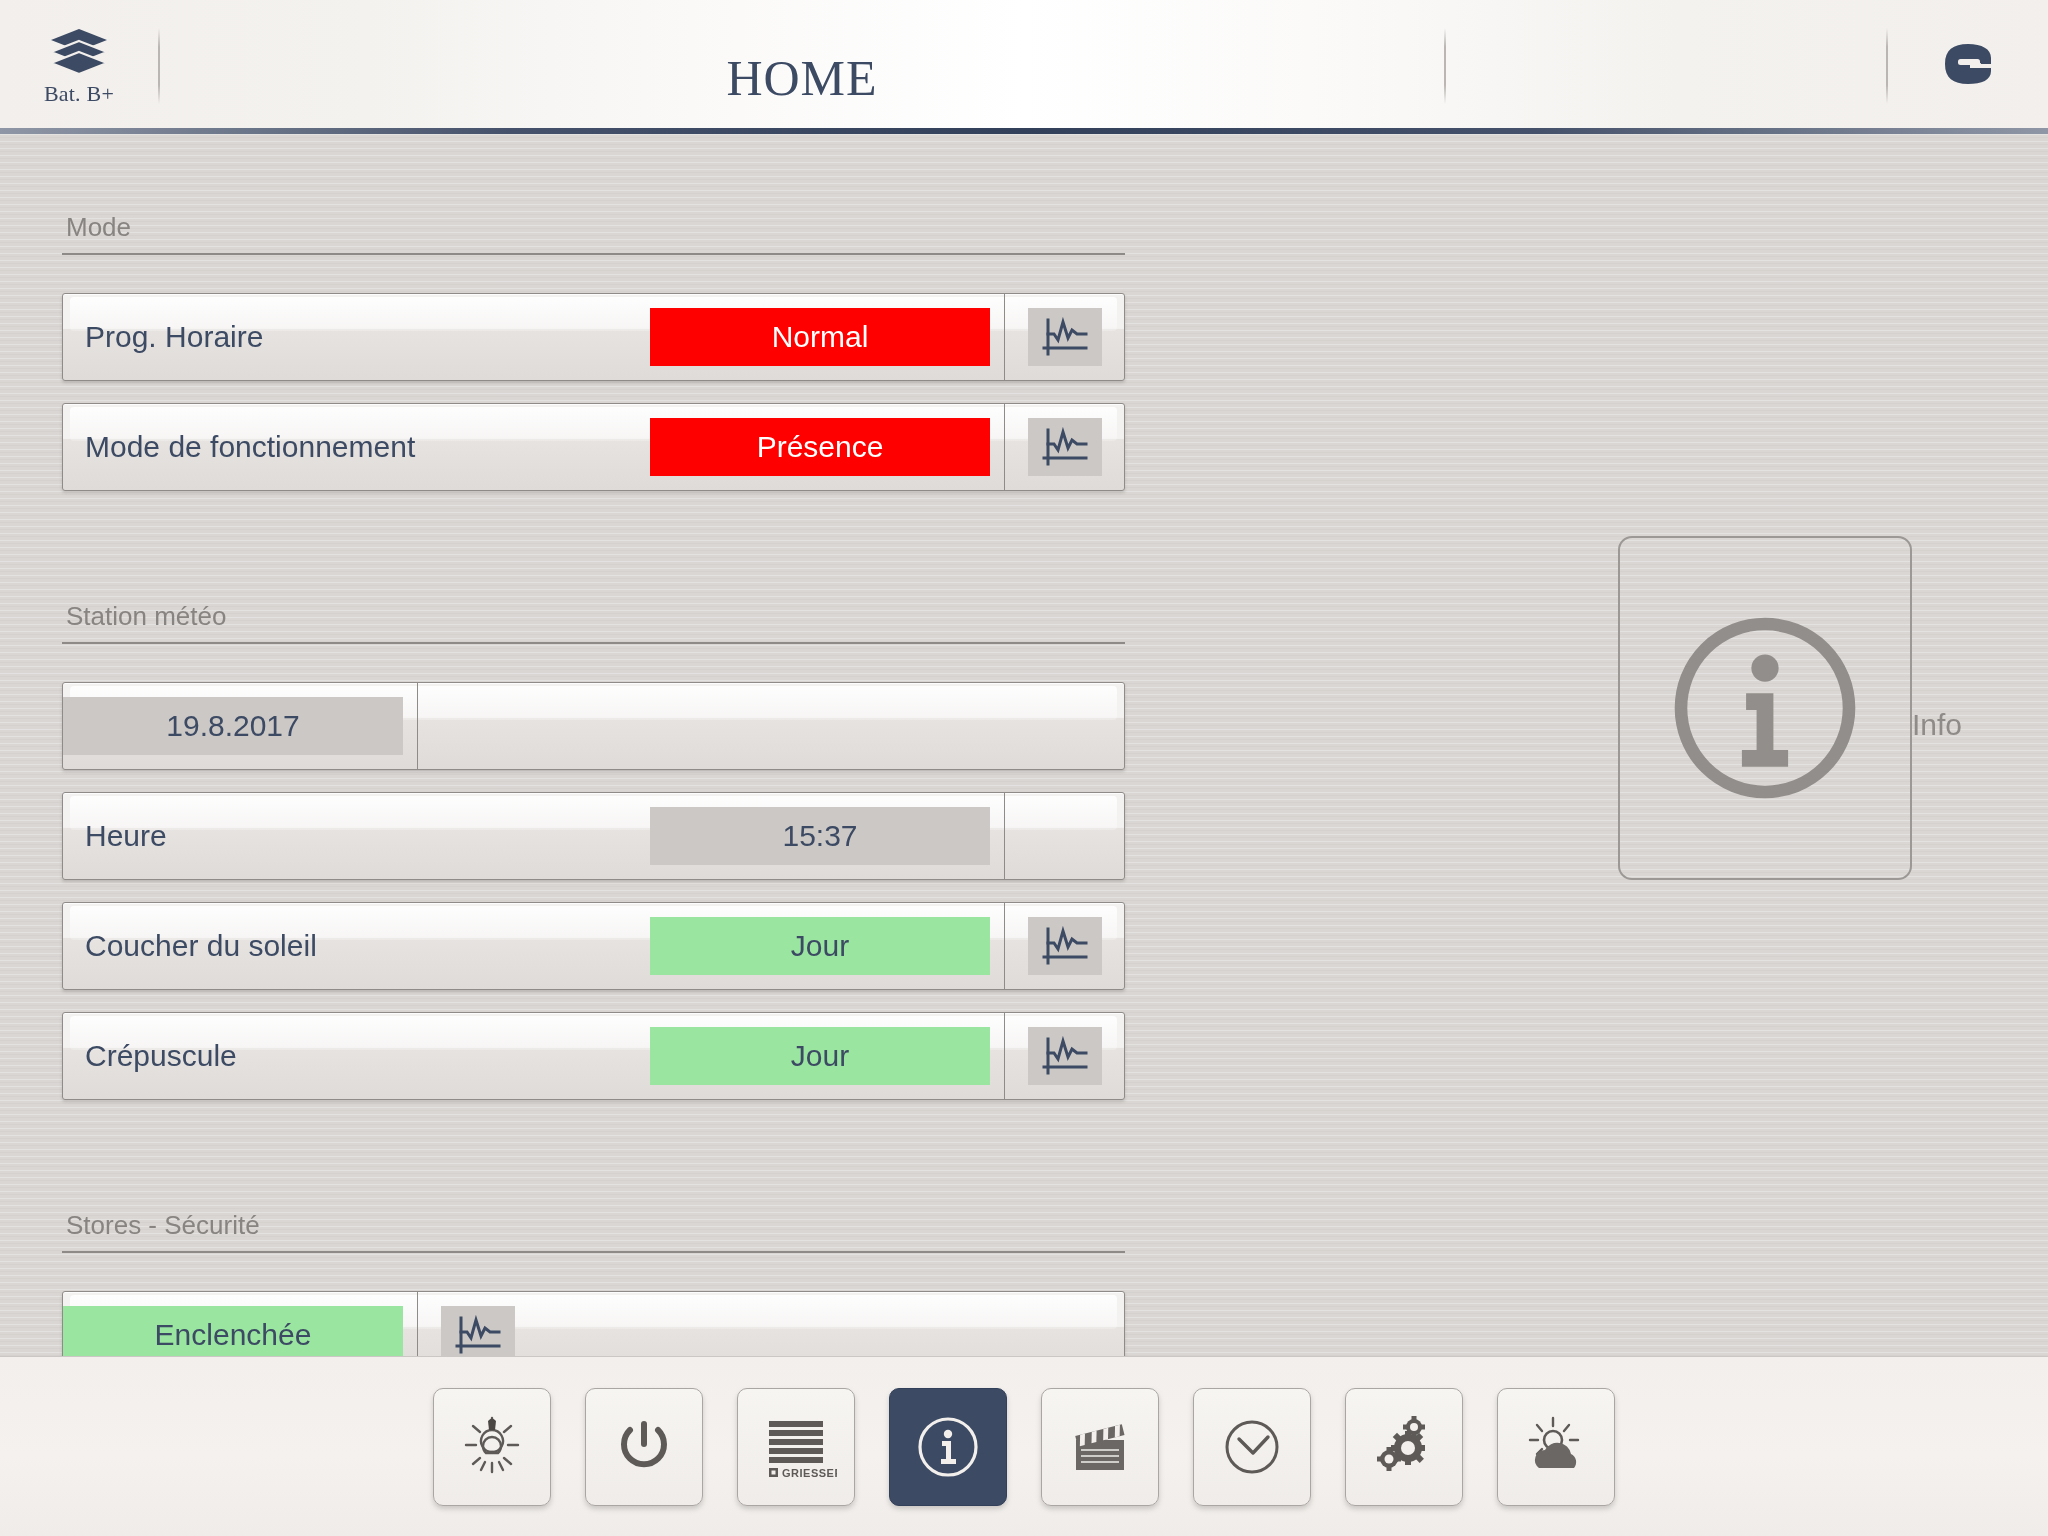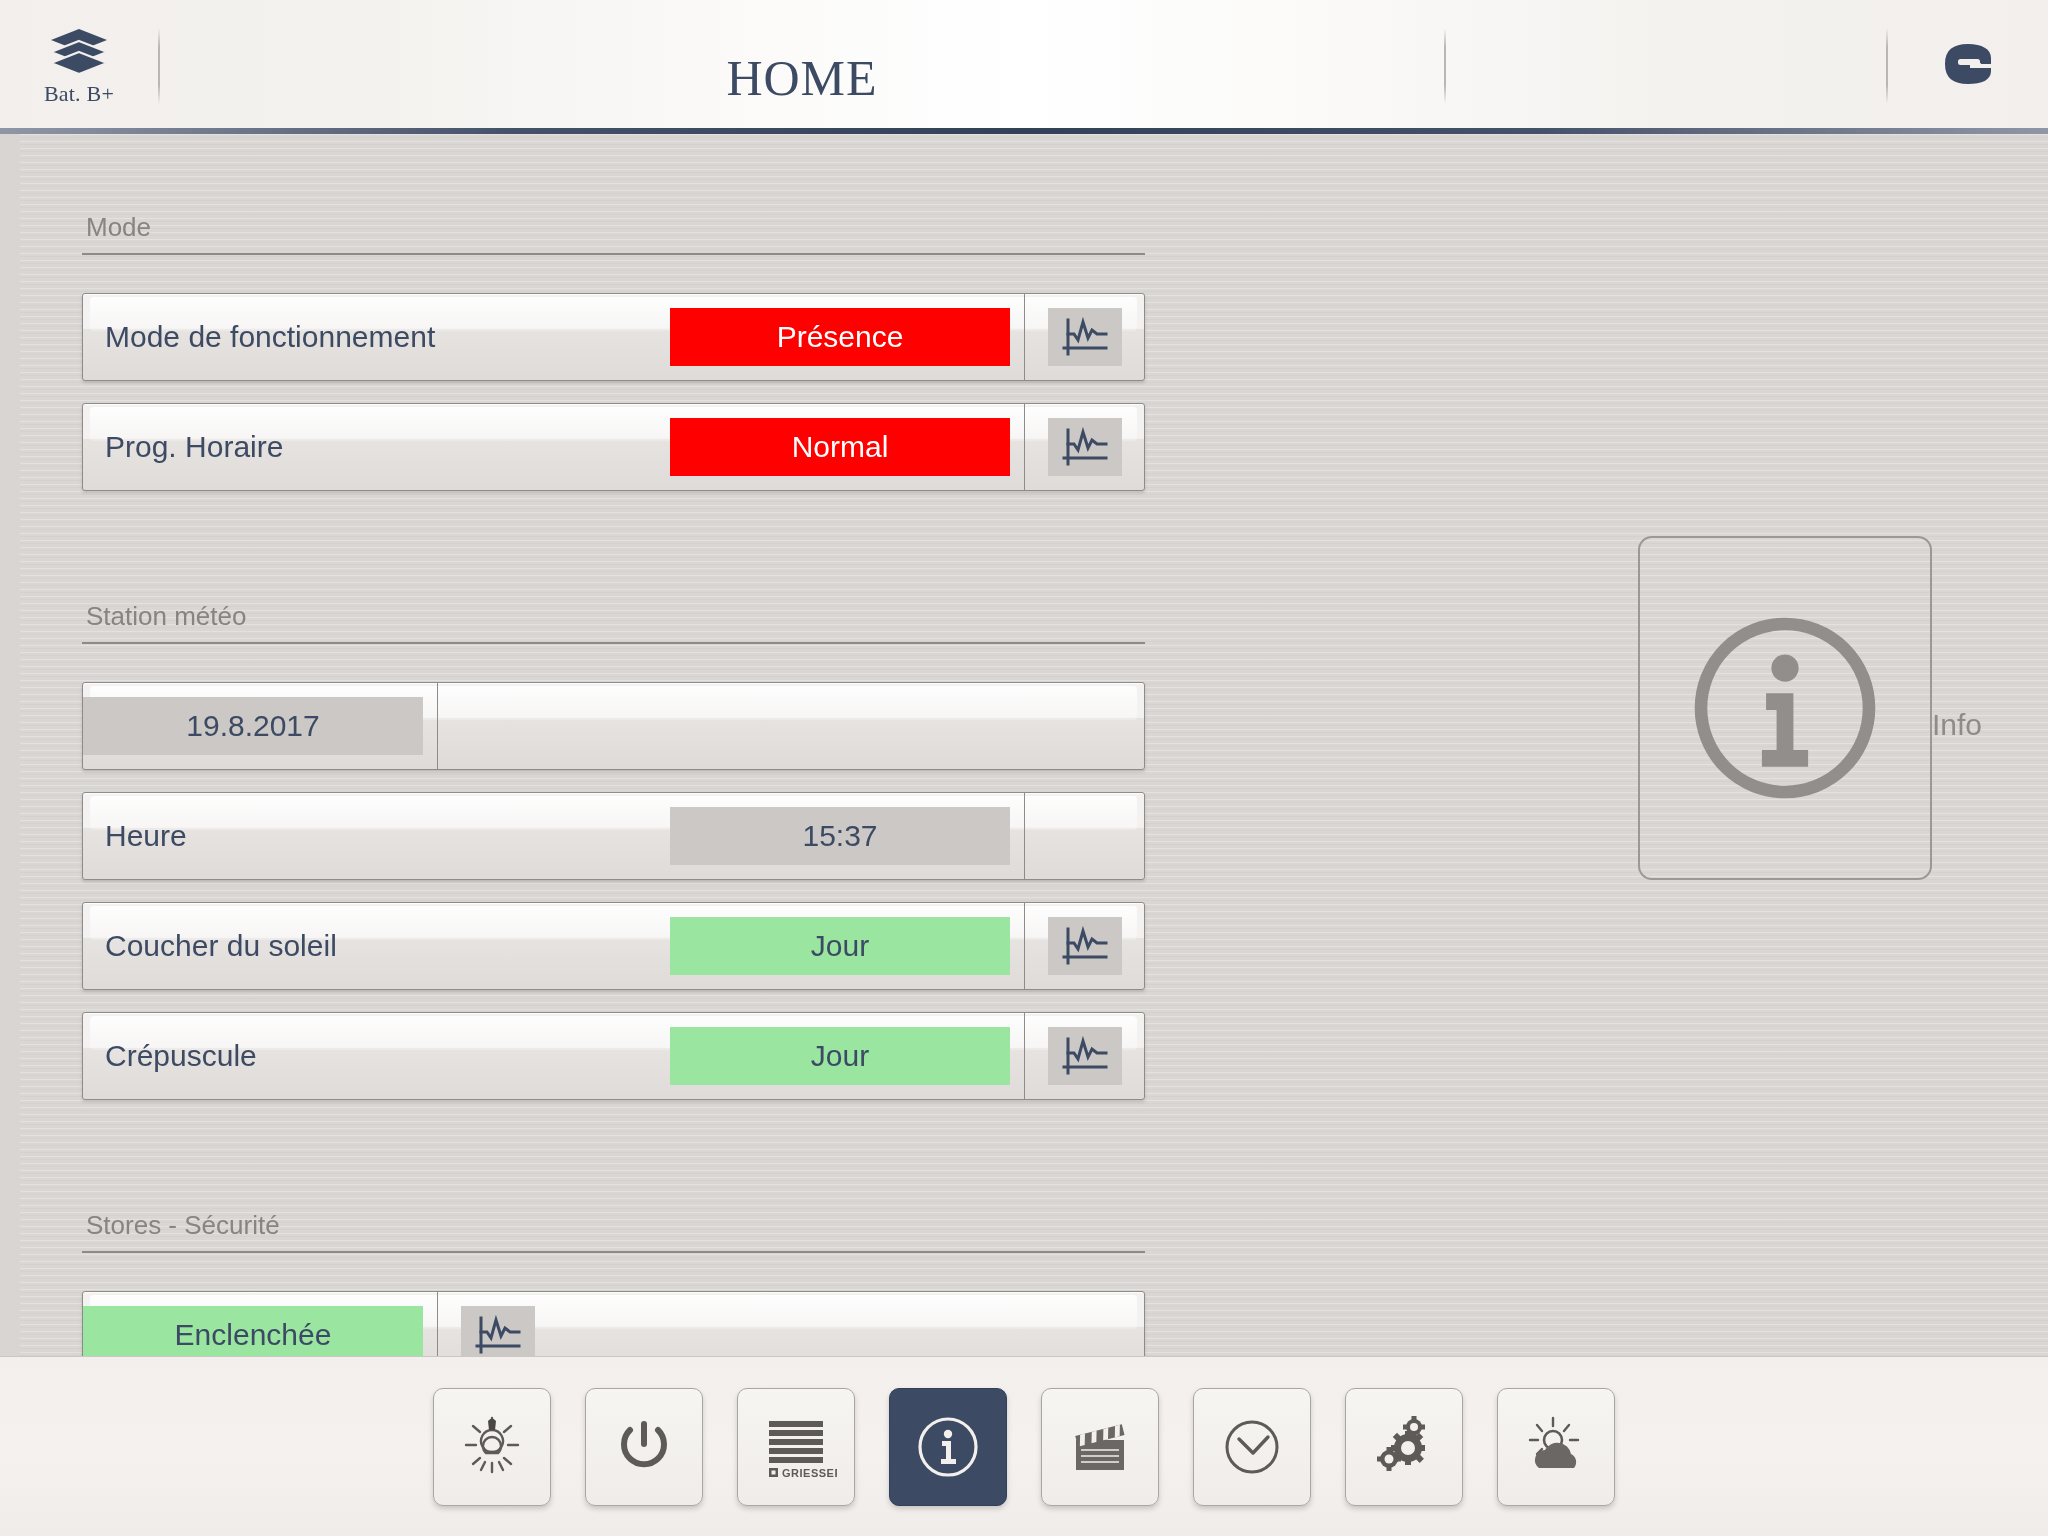--- a/index.html
+++ b/index.html
@@ -107,21 +107,20 @@
     background-image:
       repeating-linear-gradient(to bottom,
         rgba(255,255,255,0.30) 0px,
         rgba(255,255,255,0.30) 1px,
         rgba(255,255,255,0.0) 1px,
         rgba(255,255,255,0.0) 3px,
         rgba(150,146,142,0.07) 3px,
         rgba(150,146,142,0.07) 4px,
         rgba(255,255,255,0.0) 4px,
         rgba(255,255,255,0.0) 7px);
-    margin-left: 20px;
   }
 
   .scroll-area {
     position: absolute;
     inset: 0;
     overflow: hidden;
   }
 
   .content {
     position: absolute;
@@ -328,41 +327,41 @@
   <div class="body">
     <div class="scroll-area">
       <div class="content">
 
         <div class="list-col">
 
           <div class="section sec-mode">
             <div class="section-title">Mode</div>
 
             <div class="row">
-              <div class="row-label">Mode de fonctionnement</div>
-              <div class="row-value red">Présence</div>
+              <div class="row-label">Prog. Horaire</div>
+              <div class="row-value red">Normal</div>
               <div class="row-sep"></div>
               <div class="row-action">
                 <div class="chart-btn">
                   <span>
                     <svg viewBox="0 0 52 42" xmlns="http://www.w3.org/2000/svg">
                       <g stroke="#3c4a63" stroke-width="3" fill="none" stroke-linecap="square">
                         <line x1="9" y1="4" x2="9" y2="38"></line>
                         <line x1="5" y1="32" x2="47" y2="32"></line>
                         <polyline points="9,18 15,18 19,24 24,6 29,22 33,14 38,18 47,18"></polyline>
                       </g>
                     </svg>
                   </span>
                 </div>
               </div>
             </div>
 
             <div class="row">
-              <div class="row-label">Prog. Horaire</div>
-              <div class="row-value red">Normal</div>
+              <div class="row-label">Mode de fonctionnement</div>
+              <div class="row-value red">Présence</div>
               <div class="row-sep"></div>
               <div class="row-action">
                 <div class="chart-btn">
                   <span>
                     <svg viewBox="0 0 52 42" xmlns="http://www.w3.org/2000/svg">
                       <g stroke="#3c4a63" stroke-width="3" fill="none" stroke-linecap="square">
                         <line x1="9" y1="4" x2="9" y2="38"></line>
                         <line x1="5" y1="32" x2="47" y2="32"></line>
                         <polyline points="9,18 15,18 19,24 24,6 29,22 33,14 38,18 47,18"></polyline>
                       </g>

